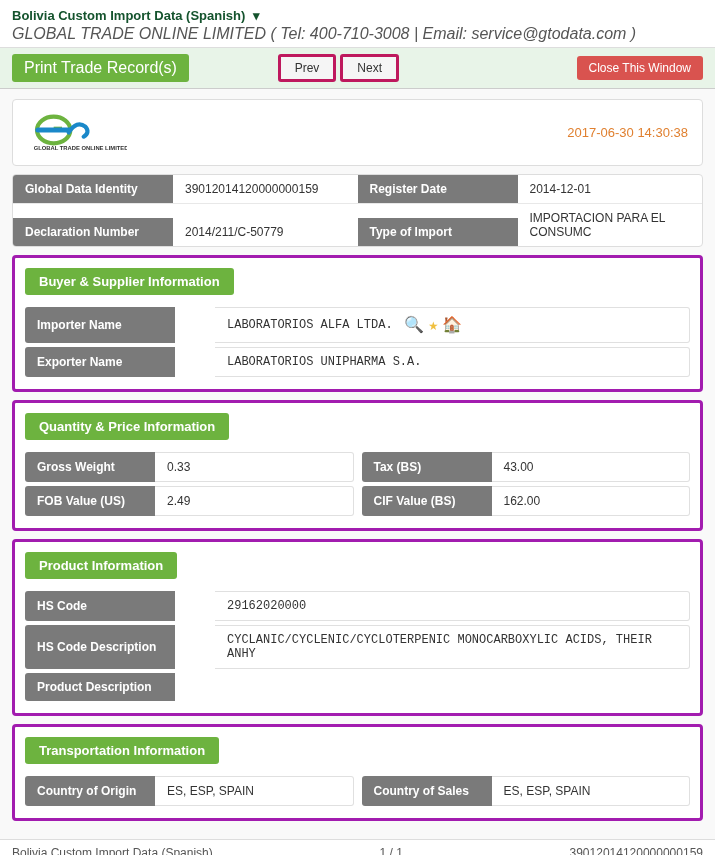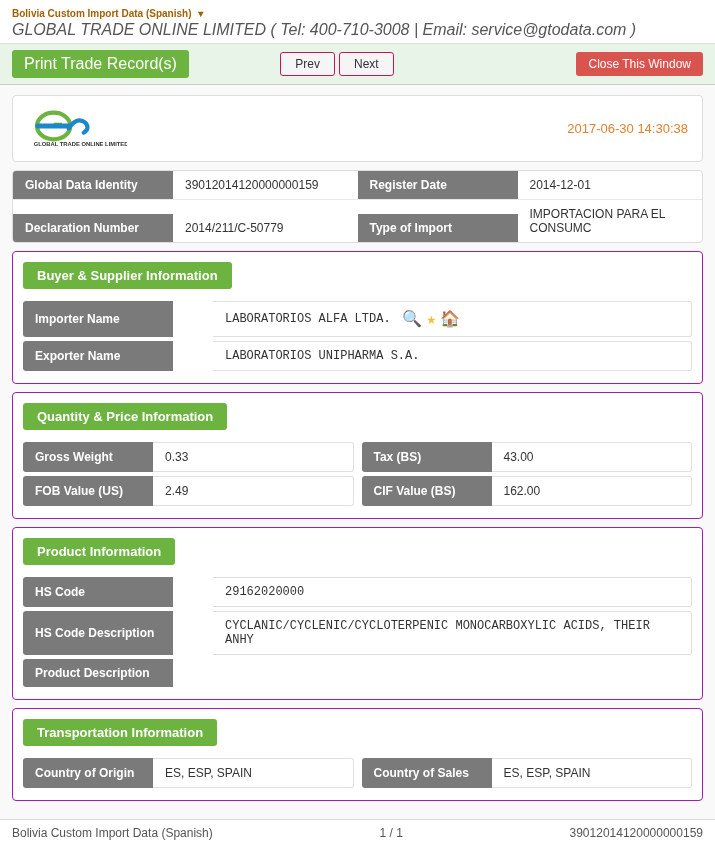--- a/index.html
+++ b/index.html
@@ -11,23 +11,23 @@
       width: 715px;
     }
 
     
     .header {
       background: #fff;
       padding: 8px 12px 4px 12px;
       border-bottom: 1px solid #ddd;
     }
     .header-title {
-      font-size: 10px;
+      font-size: 13px;
       font-weight: bold;
-      color: #a16207;
+      color: #14532d;
     }
     .header-subtitle {
       font-size: 16px;
       color: #555;
       margin-top: 2px;
       font-style: italic;
     }
 
     
     .toolbar {
@@ -49,21 +49,21 @@
     .toolbar-nav {
       display: flex;
       align-items: center;
       gap: 4px;
       margin-left: auto;
       margin-right: auto;
     }
     .btn-nav {
       background: #f5f5f5;
       color: #333;
-      border: 1px solid #be185d;
+      border: 3px solid #be185d;
       padding: 4px 14px;
       font-size: 12px;
       cursor: pointer;
       border-radius: 3px;
     }
     .btn-close {
       background: #d9534f;
       color: #fff;
       border: none;
       padding: 5px 12px;
@@ -148,21 +148,21 @@
       font-size: 13px;
       font-weight: bold;
       border-radius: 3px;
       display: inline-block;
       margin: 10px 10px 0 10px;
     }
 
     
     .section-card {
       background: #fff;
-      border: 1px solid #a21caf;
+      border: 3px solid #a21caf;
       border-radius: 4px;
       margin-bottom: 8px;
       padding-bottom: 2px;
     }
     .section-body {
       padding: 6px 10px 6px 10px;
       margin-top: 6px;
     }
 
     

